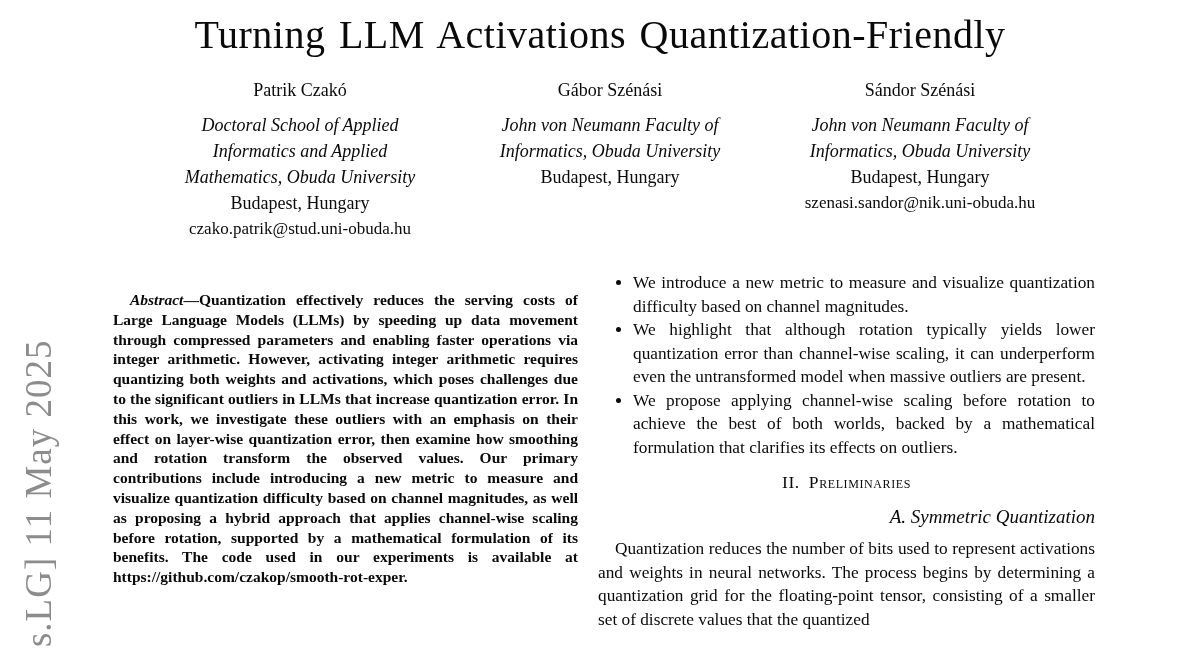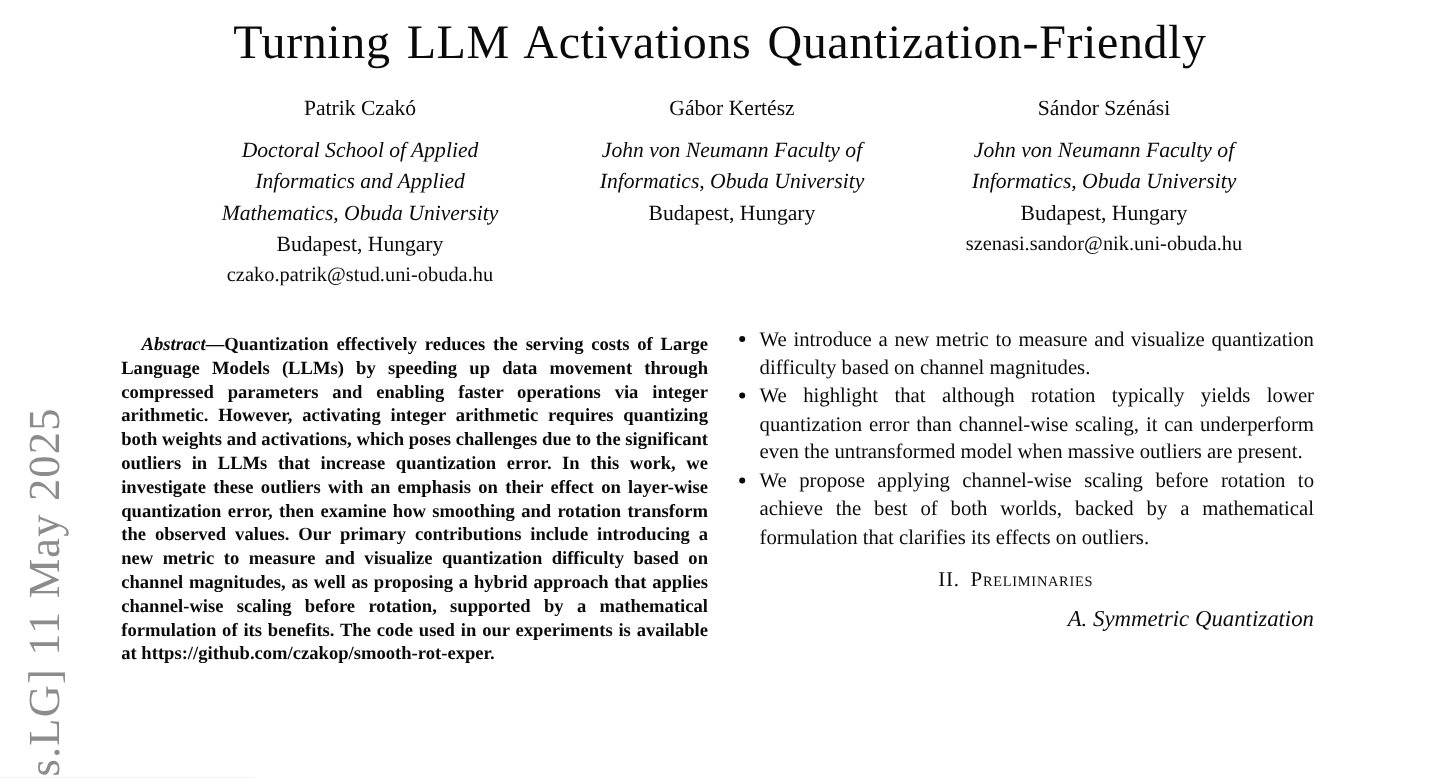--- a/index.html
+++ b/index.html
@@ -30,21 +30,21 @@
   .author-name { font-size: 18px; margin-bottom: 11px; }
   .affil-line { font-style: italic; font-size: 18px; line-height: 26px; }
   .author-location { font-size: 18px; line-height: 26px; }
   .author-email { font-size: 17px; line-height: 26px; }
 
   .col { position: absolute; text-align: justify; }
   .col-left {
     left: 97px; top: 274px; width: 497px;
     font-size: 15.5px; line-height: 19.8px; font-weight: bold;
   }
-  .col-left p { text-indent: 17px; margin: 4px; }
+  .col-left p { text-indent: 17px; margin: 16px; }
   .lead-label { font-style: italic; }
 
   .col-right {
     left: 598px; top: 271px; width: 497px;
     font-size: 17.3px; line-height: 23.5px;
   }
   .contribs { list-style: disc outside; padding-left: 35px; margin: 0; }
   .contribs li { text-align: justify; }
   .section-heading {
     text-align: center;
@@ -88,21 +88,21 @@
     <div class="author-col c1">
       <div class="author-name">Patrik Czakó</div>
       <div class="affil-line">Doctoral School of Applied</div>
       <div class="affil-line">Informatics and Applied</div>
       <div class="affil-line">Mathematics, Obuda University</div>
       <div class="author-location">Budapest, Hungary</div>
       <div class="author-email">czako.patrik@stud.uni-obuda.hu</div>
     </div>
 
     <div class="author-col c2">
-      <div class="author-name">Gábor Kertész</div>
+      <div class="author-name">Gábor Szénási</div>
       <div class="affil-line">John von Neumann Faculty of</div>
       <div class="affil-line">Informatics, Obuda University</div>
       <div class="author-location">Budapest, Hungary</div>
     </div>
 
     <div class="author-col c3">
       <div class="author-name">Sándor Szénási</div>
       <div class="affil-line">John von Neumann Faculty of</div>
       <div class="affil-line">Informatics, Obuda University</div>
       <div class="author-location">Budapest, Hungary</div>
@@ -116,15 +116,16 @@
   </div>
 
   <div class="col col-right">
     <ul class="contribs">
       <li>We introduce a new metric to measure and visualize quantization difficulty based on channel magnitudes.</li>
       <li>We highlight that although rotation typically yields lower quantization error than channel-wise scaling, it can underperform even the untransformed model when massive outliers are present.</li>
       <li>We propose applying channel-wise scaling before rotation to achieve the best of both worlds, backed by a mathematical formulation that clarifies its effects on outliers.</li>
     </ul>
     <h2 class="section-heading"><span class="sec-num">II.</span><span class="sec-title">Preliminaries</span></h2>
     <h3 class="subsection-heading">A. Symmetric Quantization</h3>
+    <p class="body-par">Quantization reduces the number of bits used to represent activations and weights in neural networks. The process begins by determining a quantization grid for the floating-point tensor, consisting of a smaller set of discrete values that the quantized</p>
   </div>
 
 </div>
 
 </body></html>

